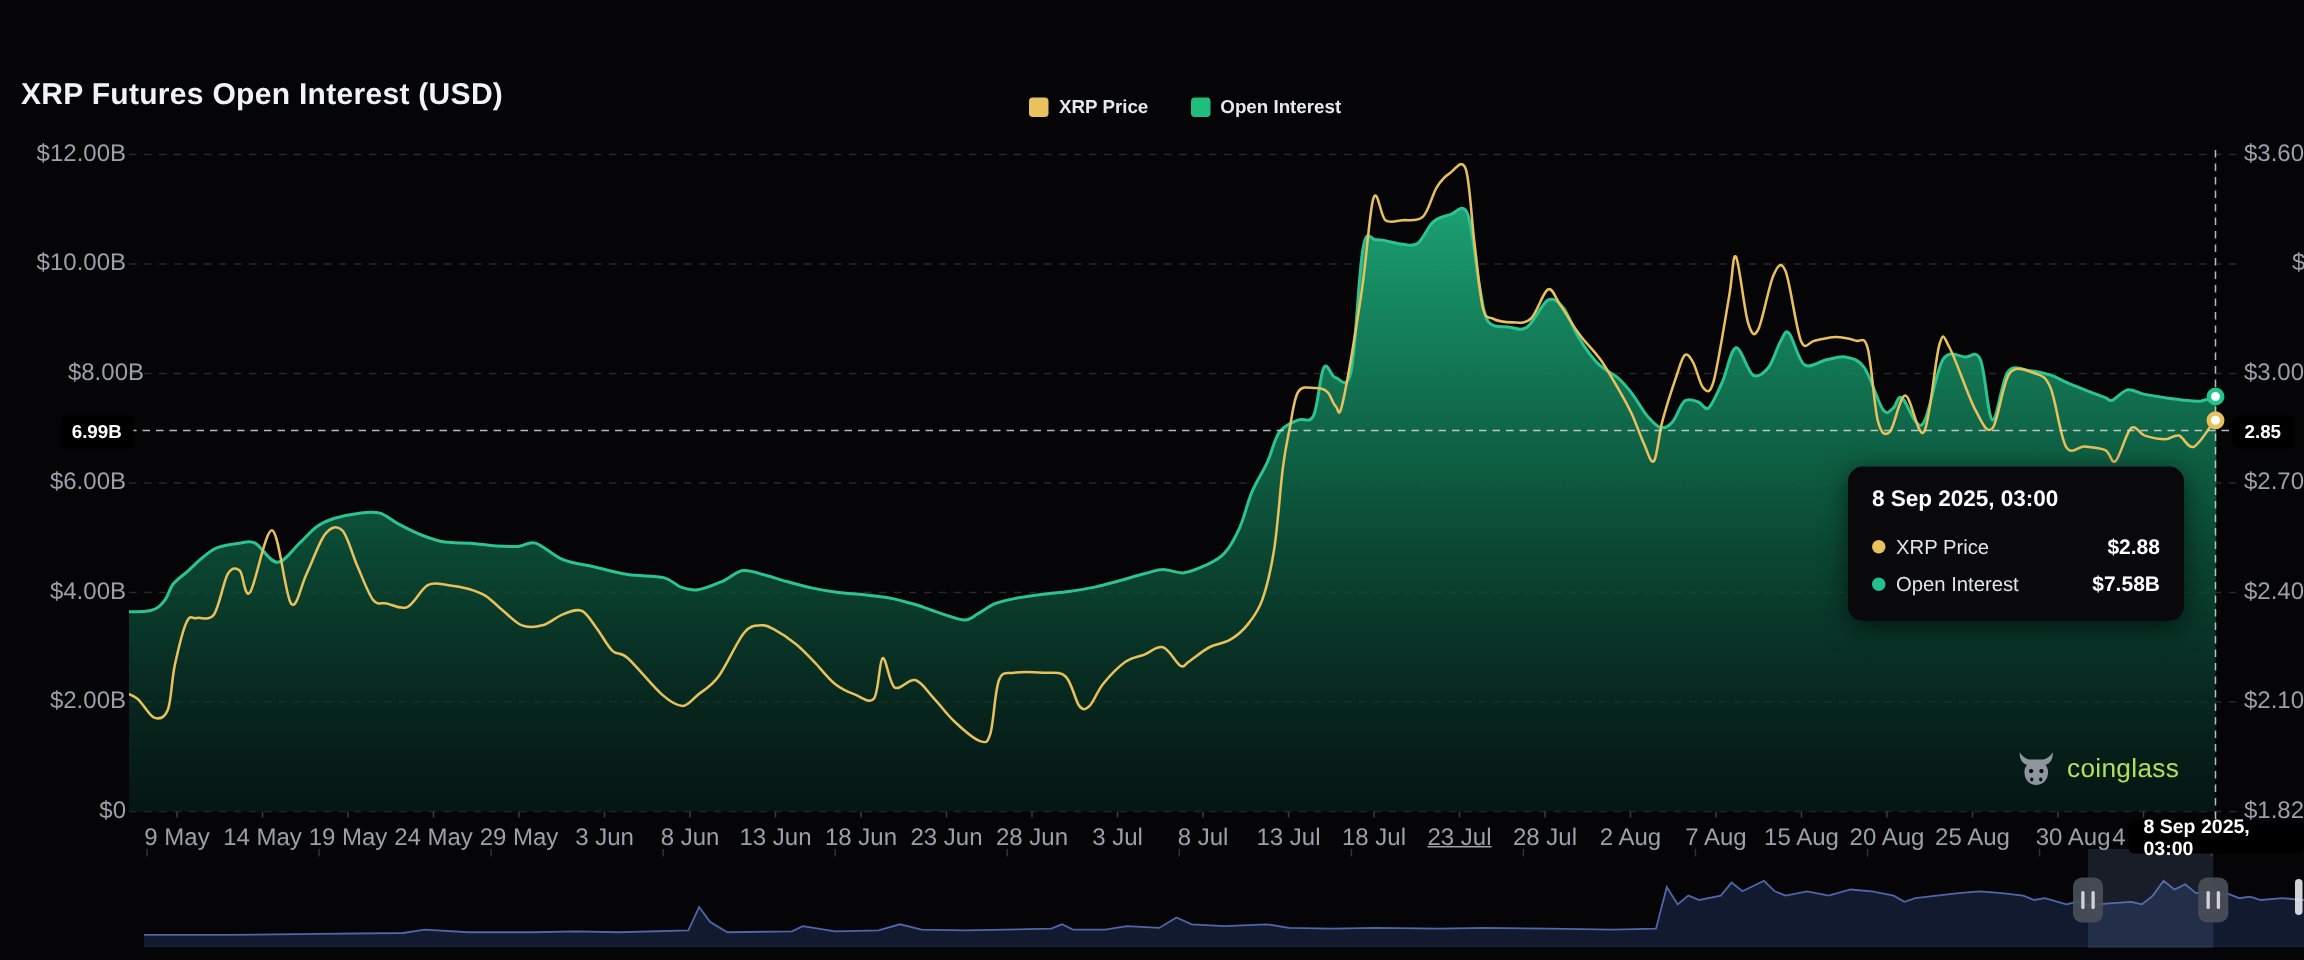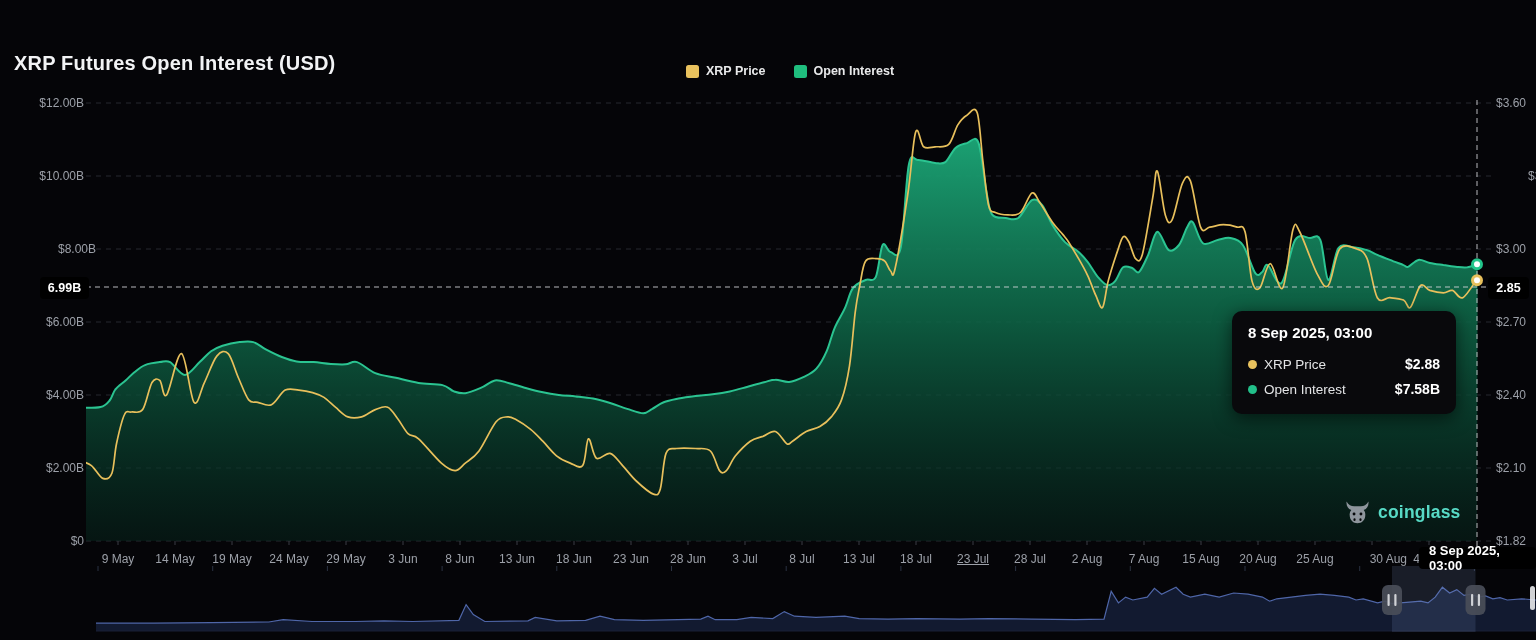--- a/index.html
+++ b/index.html
@@ -3,33 +3,33 @@
 <meta charset="utf-8">
 <style>
   html,body{margin:0;padding:0;background:#050508;}
   .stage{position:relative;width:1536px;height:640px;background:#050508;overflow:hidden;
          font-family:"Liberation Sans",sans-serif;-webkit-font-smoothing:antialiased;}
   .title{position:absolute;left:14px;top:10px;font-size:20px;font-weight:700;color:#f2f3f5;letter-spacing:.2px;margin-top:42px;}
   .legend{position:absolute;left:686px;top:64px;display:flex;gap:28px;align-items:center;}
   .legend-item{display:flex;align-items:center;gap:7px;color:#e8e9ea;font-size:12.5px;font-weight:600;cursor:pointer;}
   .swatch{width:13px;height:13px;border-radius:2.5px;display:inline-block;}
   svg.chart{position:absolute;left:0;top:0;}
-  .axis-label{position:absolute;color:#9ca0a8;font-size:12px;line-height:16px;white-space:nowrap;}
+  .axis-label{position:absolute;color:#9ca0a8;font-size:16px;line-height:16px;white-space:nowrap;}
   .axis-label.left{width:84px;text-align:right;}
   .axis-label.x{width:70px;text-align:center;}
   .pill{position:absolute;background:#000;border-radius:4px;color:#fff;font-size:12.5px;font-weight:700;
         display:flex;align-items:center;justify-content:center;z-index:6;}
   .tooltip{position:absolute;left:1232px;top:311px;width:224px;background:#09090c;border-radius:10px;
            padding:13px 16px 12px 16px;box-sizing:border-box;z-index:8;box-shadow:0 4px 18px rgba(0,0,0,.6);}
   .tooltip-title{color:#fff;font-size:15px;font-weight:700;margin-bottom:11px;}
   .tt-row{display:flex;align-items:center;gap:7px;font-size:13.5px;color:#e3e4e6;line-height:25px;}
   .tt-row .val{margin-left:auto;font-weight:700;color:#fff;font-size:14px;}
   .dot8{width:9px;height:9px;border-radius:50%;display:inline-block;}
   .watermark{position:absolute;left:1345px;top:500px;display:flex;align-items:center;gap:8px;z-index:4;opacity:.92;}
-  .watermark .wm-text{color:#5eead4;font-size:17.5px;font-weight:700;letter-spacing:.2px;}
+  .watermark .wm-text{color:#bef264;font-size:17.5px;font-weight:400;letter-spacing:.2px;}
 </style>
 </head>
 <body>
 
 <div class="stage">
 
   <div class="title">XRP Futures Open Interest (USD)</div>
 
   <div class="legend">
     <div class="legend-item">

